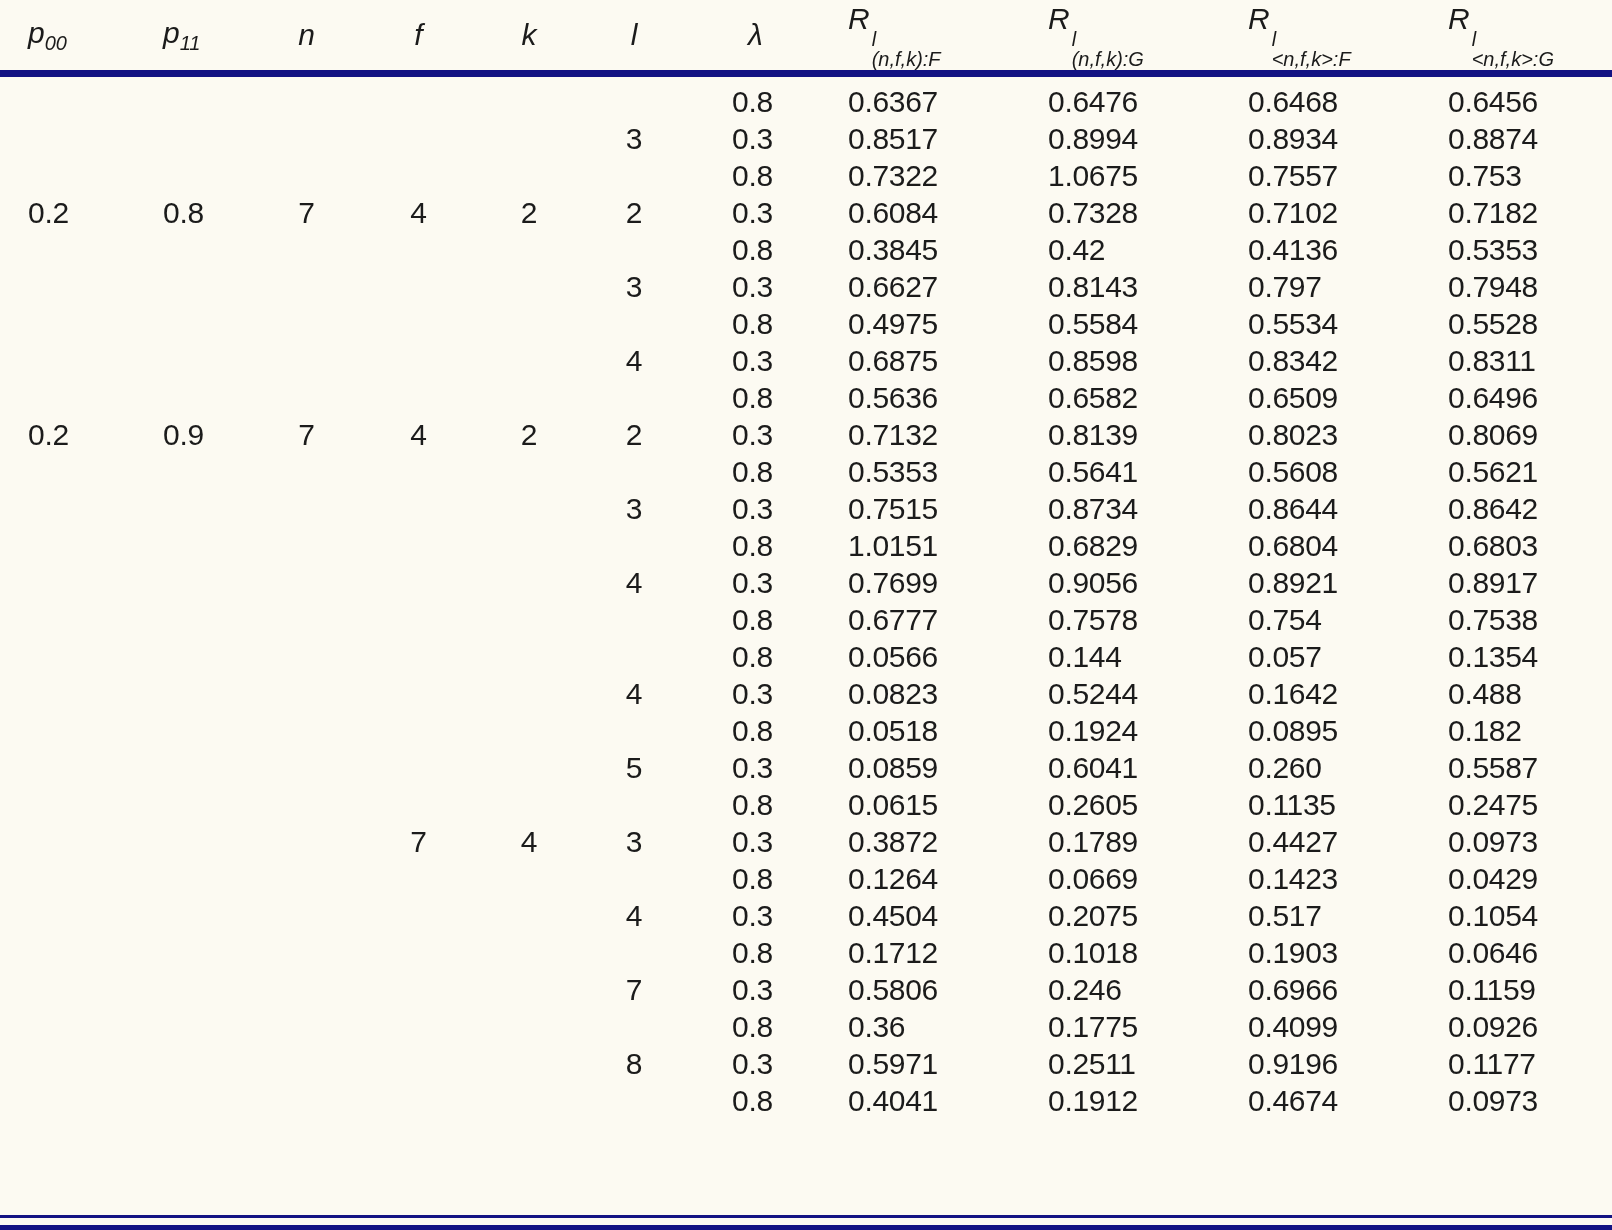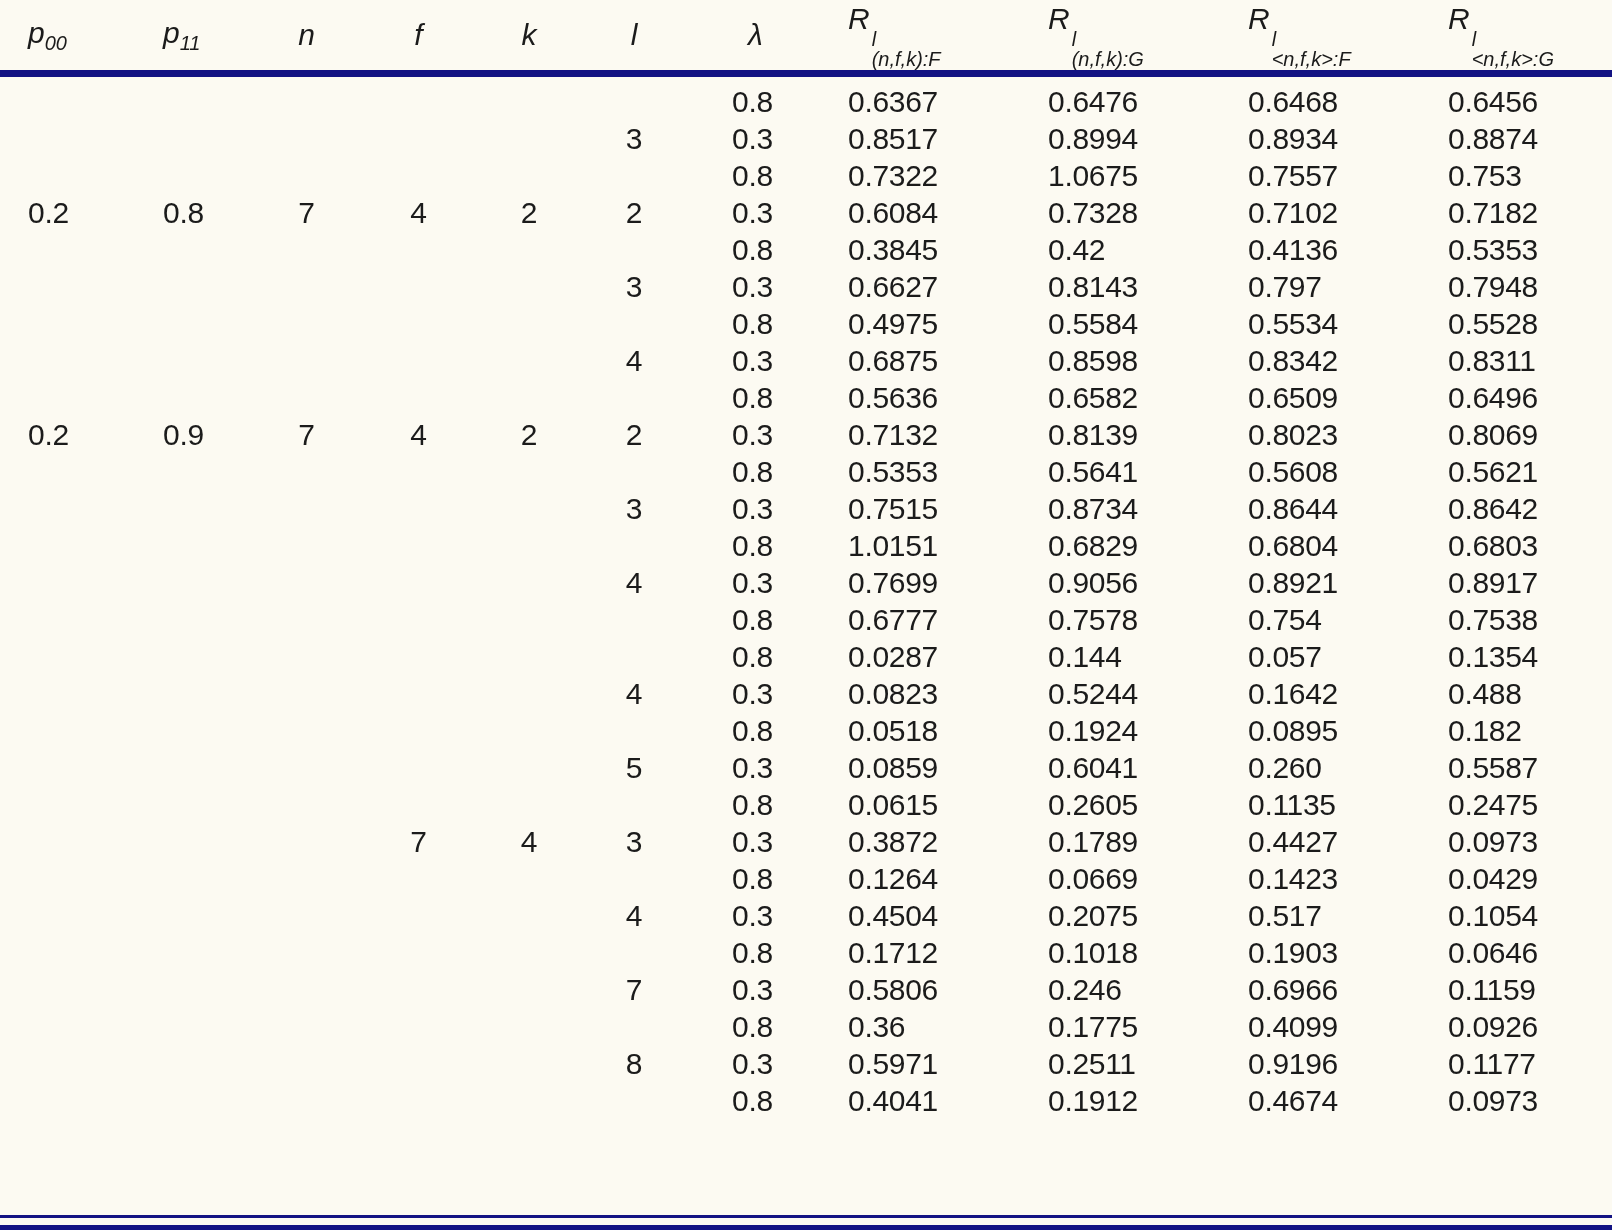--- a/index.html
+++ b/index.html
@@ -329,21 +329,21 @@
           <td>0.7538</td>
         </tr>
         <tr>
           <td></td>
           <td></td>
           <td></td>
           <td></td>
           <td></td>
           <td></td>
           <td>0.8</td>
-          <td>0.0287</td>
+          <td>0.0566</td>
           <td>0.144</td>
           <td>0.057</td>
           <td>0.1354</td>
         </tr>
         <tr>
           <td></td>
           <td></td>
           <td></td>
           <td></td>
           <td></td>

